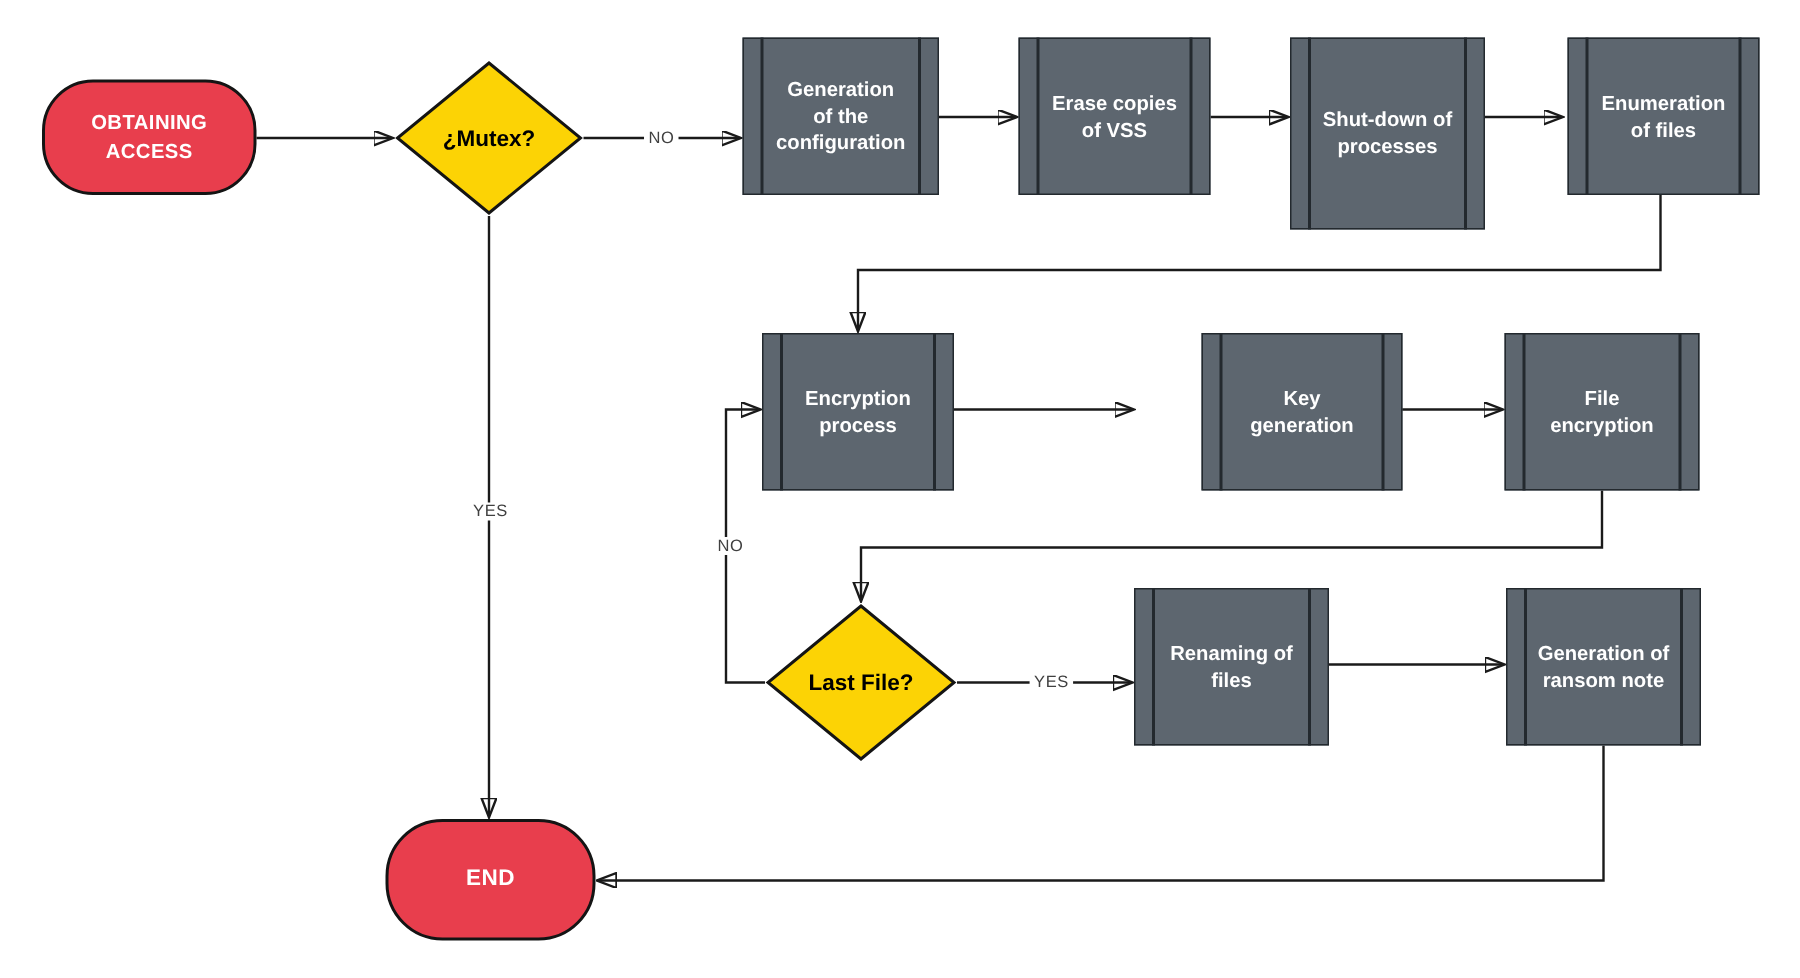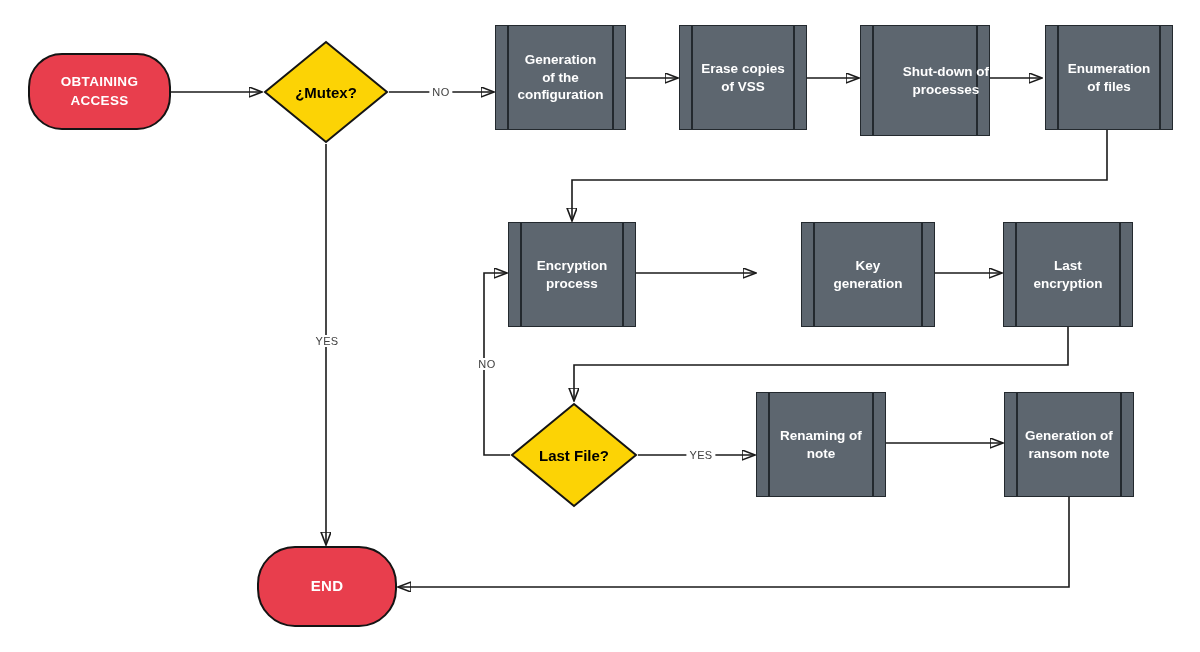--- a/index.html
+++ b/index.html
@@ -105,21 +105,21 @@
 configuration</span>
   </div>
 
   <div class="node process" style="left:679px;top:25px;width:128px;height:105px;">
     <span class="bar bar-l"></span>
     <span class="bar bar-r"></span>
     <span class="label">Erase copies
 of VSS</span>
   </div>
 
-  <div class="node process" style="left:860px;top:25px;width:130px;height:111px;justify-content:flex-end;">
+  <div class="node process" style="left:860px;top:25px;width:130px;height:128px;">
     <span class="bar bar-l"></span>
     <span class="bar bar-r"></span>
     <span class="label">Shut-down of
 processes</span>
   </div>
 
   <div class="node process" style="left:1045px;top:25px;width:128px;height:105px;">
     <span class="bar bar-l"></span>
     <span class="bar bar-r"></span>
     <span class="label">Enumeration
@@ -136,29 +136,29 @@
   <div class="node process" style="left:757px;top:222px;width:134px;height:105px;margin-left:44px;">
     <span class="bar bar-l"></span>
     <span class="bar bar-r"></span>
     <span class="label">Key
 generation</span>
   </div>
 
   <div class="node process" style="left:1003px;top:222px;width:130px;height:105px;">
     <span class="bar bar-l"></span>
     <span class="bar bar-r"></span>
-    <span class="label">Last
+    <span class="label">File
 encryption</span>
   </div>
 
   <div class="node process" style="left:756px;top:392px;width:130px;height:105px;">
     <span class="bar bar-l"></span>
     <span class="bar bar-r"></span>
     <span class="label">Renaming of
-note</span>
+files</span>
   </div>
 
   <div class="node process" style="left:1004px;top:392px;width:130px;height:105px;">
     <span class="bar bar-l"></span>
     <span class="bar bar-r"></span>
     <span class="label">Generation of
 ransom note</span>
   </div>
 
   <div class="edge-label" style="left:441px;top:92px;">NO</div>

